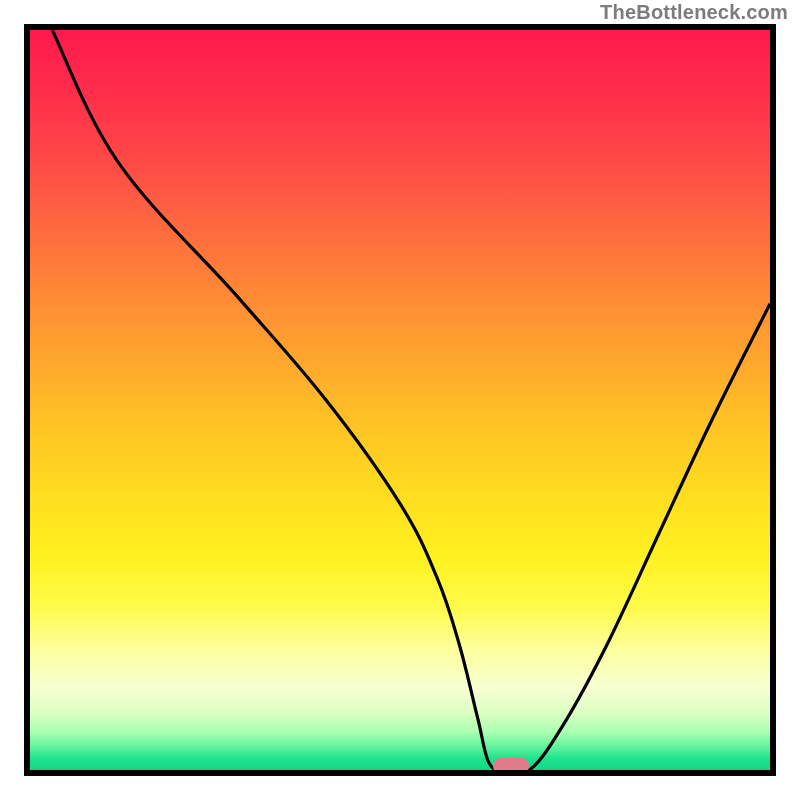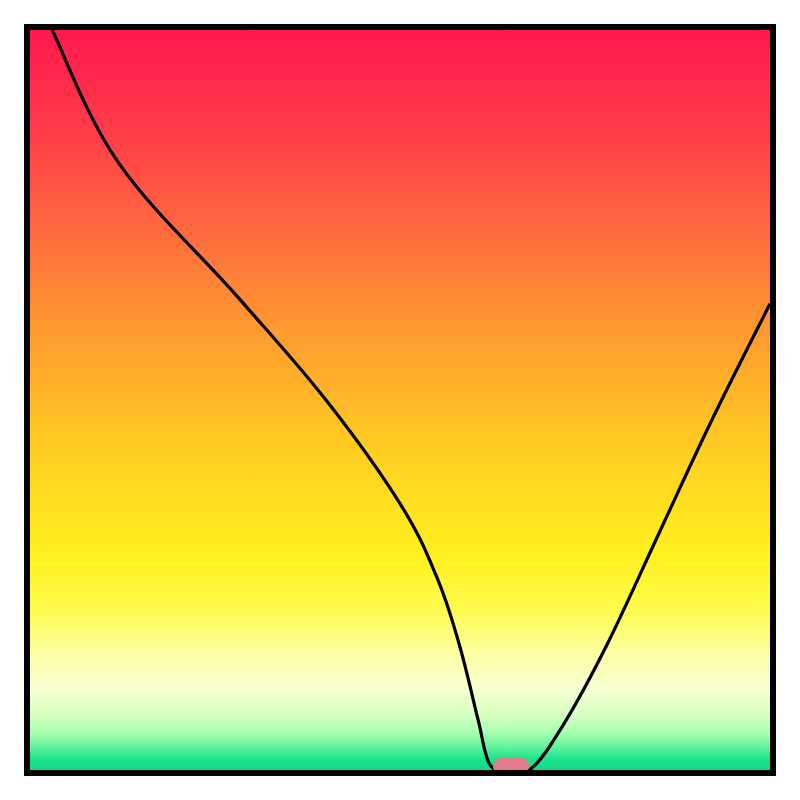--- a/index.html
+++ b/index.html
@@ -68,20 +68,21 @@
     right: 12px;
     font: 600 20px/1 -apple-system, BlinkMacSystemFont, "Segoe UI", Arial, sans-serif;
     color: #7c7c7c;
     letter-spacing: 0.2px;
   }
 </style>
 </head>
 <body>
 
 <div class="frame">
+  <div class="watermark">TheBottleneck.com</div>
 
   <div class="plot-area">
     <div class="gradient"></div>
 
     <svg class="curve-layer" viewBox="0 0 740 740" preserveAspectRatio="none">
       <path id="curve-path" fill="none" stroke="#000" stroke-width="3.2" stroke-linejoin="round" vector-effect="non-scaling-stroke" d="M 22.20 0.00 C 34.19 23.98, 55.50 85.25, 88.80 133.20 C 122.10 181.15, 169.90 223.78, 207.20 266.40 C 244.50 309.02, 266.70 332.70, 296.00 370.00 C 325.30 407.30, 350.02 441.63, 370.00 473.60 C 389.98 505.57, 396.34 522.29, 407.00 547.60 C 417.66 572.91, 421.87 588.89, 429.20 614.20 C 436.53 639.51, 442.37 666.89, 447.70 688.20 C 453.03 709.51, 454.14 723.28, 458.80 732.60 C 463.46 741.92, 466.27 738.67, 473.60 740.00 C 480.93 741.33, 488.84 747.99, 499.50 740.00 C 510.16 732.01, 518.81 718.24, 532.80 695.60 C 546.79 672.96, 559.88 648.83, 577.20 614.20 C 594.52 579.57, 610.35 543.16, 629.00 503.20 C 647.65 463.24, 660.82 433.49, 680.80 392.20 C 700.78 350.91, 729.34 295.11, 740.00 273.80"></path>
     </svg>
 
     <div id="marker" class="marker" style="left: 481px; top: 736.3px;"></div>
   </div>

